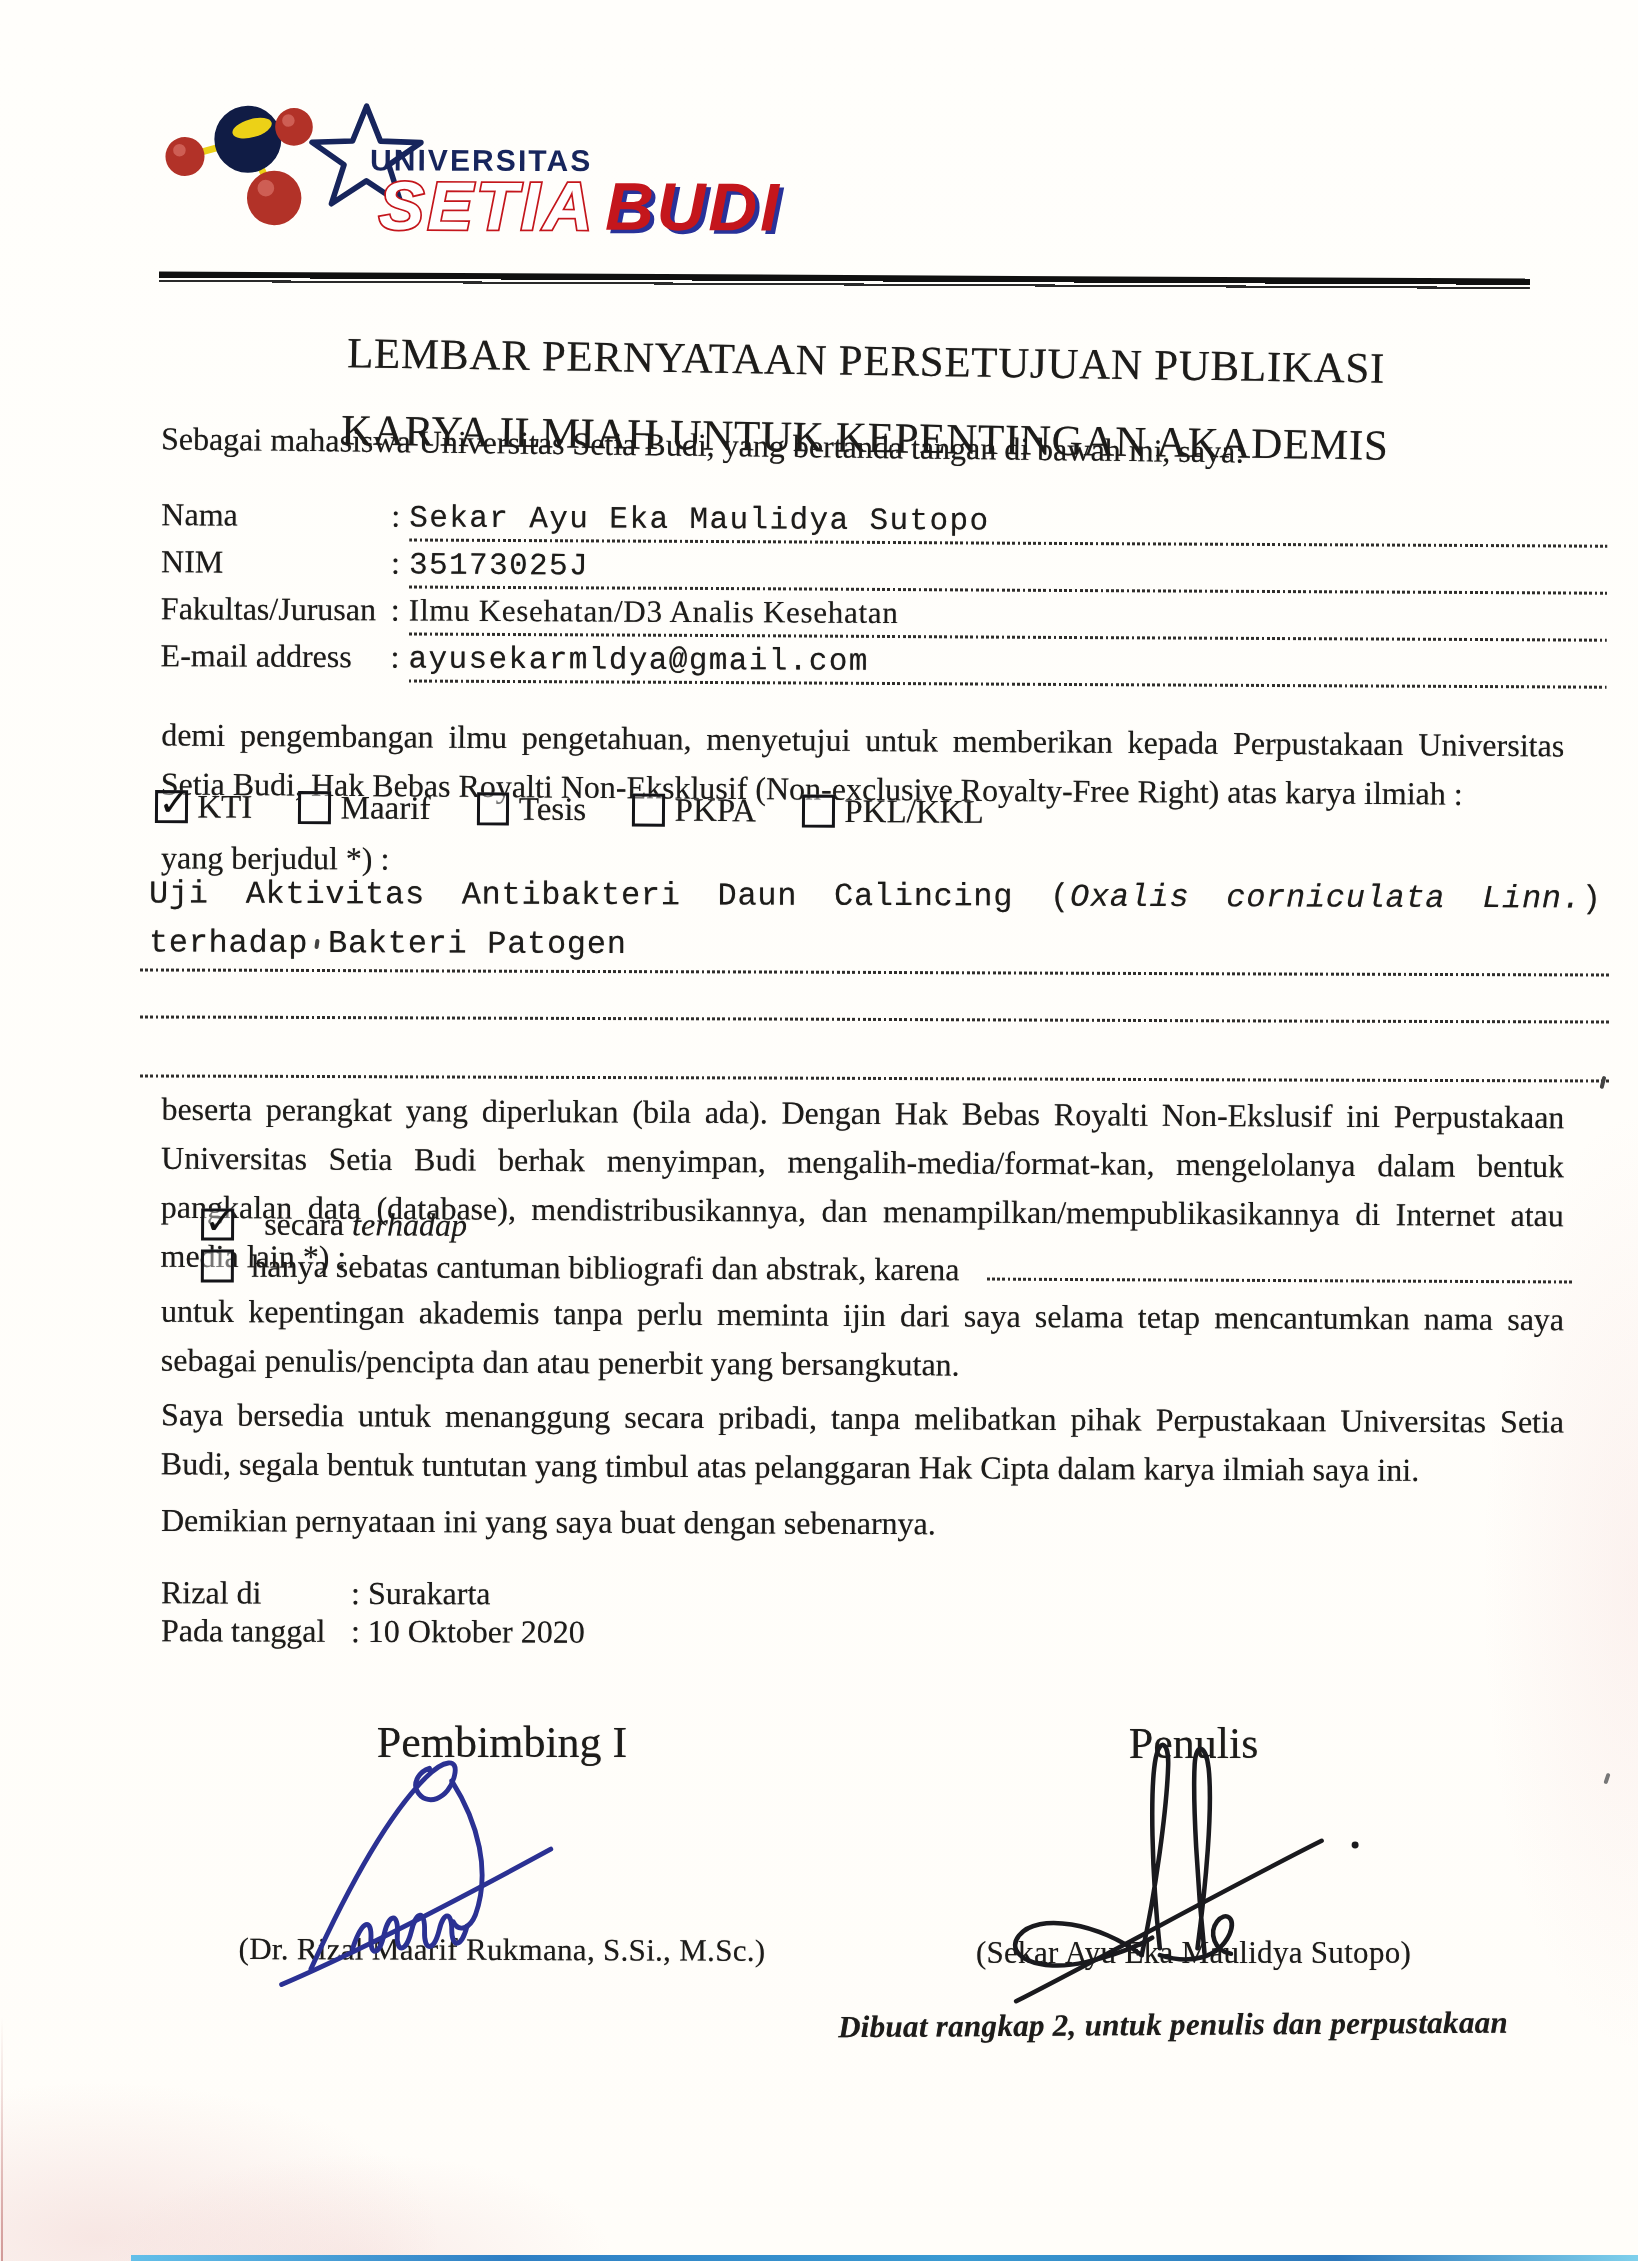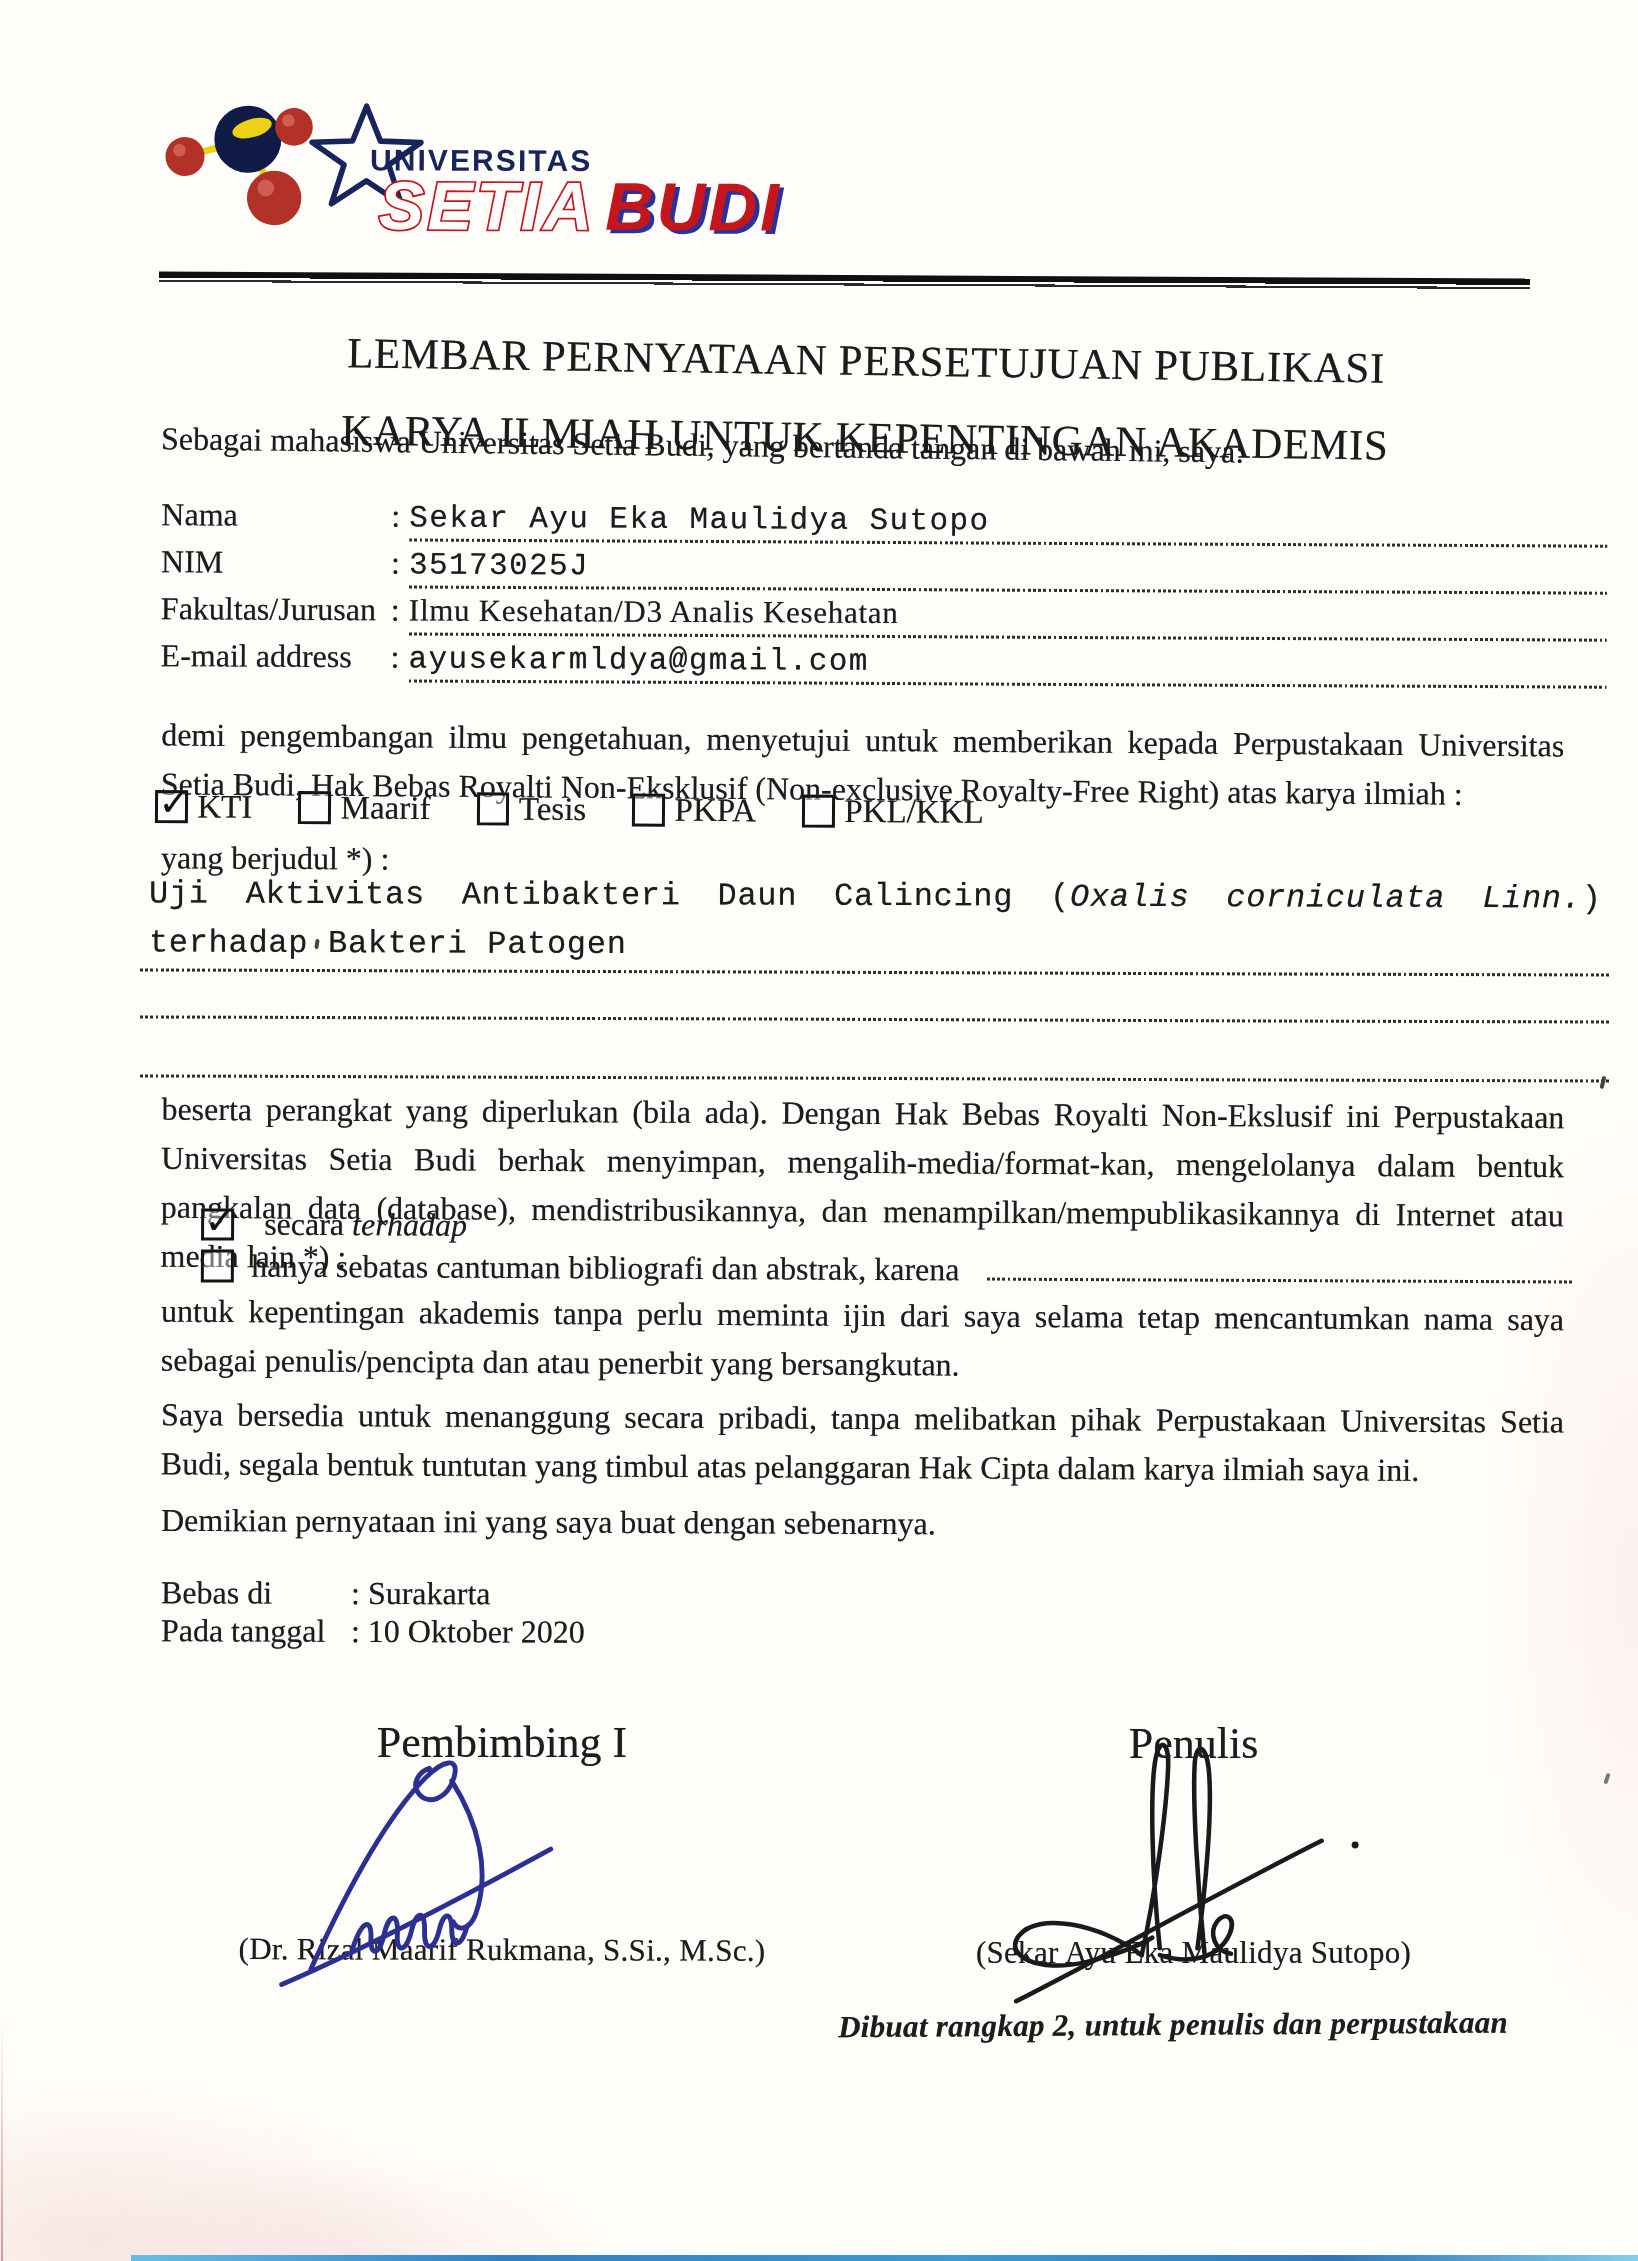--- a/index.html
+++ b/index.html
@@ -178,21 +178,21 @@
       <span id="karena-line" class="dotline"></span>
     </div>
   </div>
 
   <div id="akademis" class="abs r035 body-text just ink">untuk kepentingan akademis tanpa perlu meminta ijin dari saya selama tetap mencantumkan nama saya sebagai penulis/pencipta dan atau penerbit yang bersangkutan.</div>
   <div id="liability" class="abs r03 body-text just ink">Saya bersedia untuk menanggung secara pribadi, tanpa melibatkan pihak Perpustakaan Universitas Setia Budi, segala bentuk tuntutan yang timbul atas pelanggaran Hak Cipta dalam karya ilmiah saya ini.</div>
   <div id="closing" class="abs r025 body-text ink">Demikian pernyataan ini yang saya buat dengan sebenarnya.</div>
 
   <div id="made-block" class="abs r02 ink">
     <div>
-      <span class="made-label">Bebas di</span><span>:</span> <span>Surakarta</span>
+      <span class="made-label">Rizal di</span><span>:</span> <span>Surakarta</span>
     </div>
     <div>
       <span class="made-label">Pada tanggal</span><span>:</span> <span>10 Oktober 2020</span>
     </div>
   </div>
 
   <div class="abs sig-role ink" style="left:230px;top:1717px;width:544px;">Pembimbing I</div>
 
   <svg class="abs" style="left:269px;top:1739px;z-index:2;" width="293" height="258" viewBox="0 0 420 370">
     <g fill="none" stroke-width="7" stroke-linecap="round" stroke="#2b3193">

